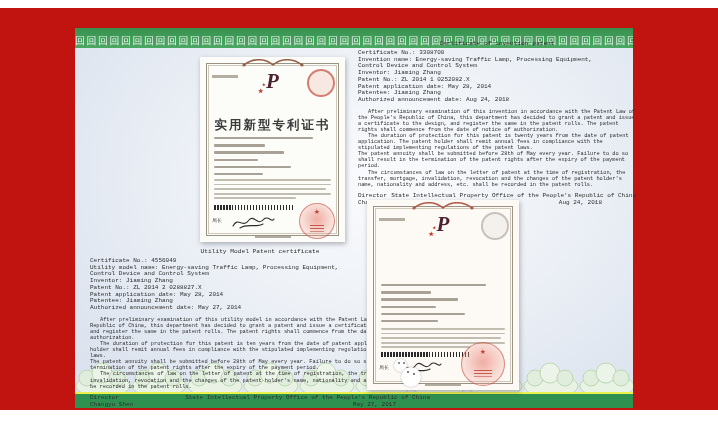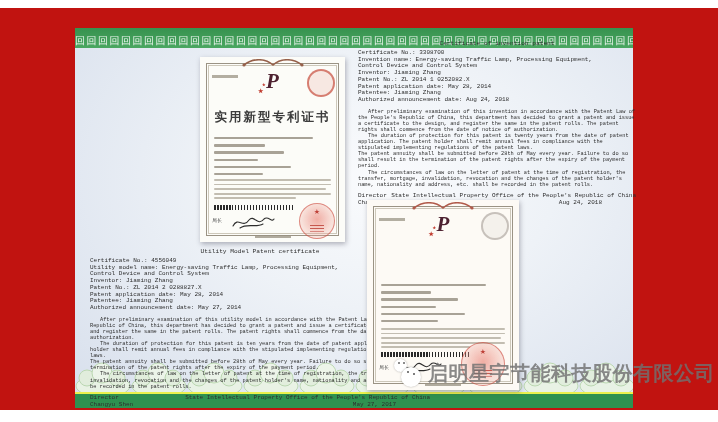--- a/index.html
+++ b/index.html
@@ -42,21 +42,21 @@
   .scroll-svg { position:absolute; top:2px; left:50%; transform:translateX(-50%); }
   .cno-bar { position:absolute; left:12px; top:18px; width:26px; height:2.5px; background:#b3aea1; }
   .logo-p { position:absolute; left:50%; top:12px; transform:translateX(-50%);
             font-family:"Liberation Serif",serif; font-style:italic; font-weight:bold;
             font-size:21px; color:#4d2130; line-height:24px; }
   .logo-p::before { content:"★"; position:absolute; left:-8px; top:10px; font-size:6px; color:#c03a2e; font-style:normal; }
   .logo-p::after  { content:"★"; position:absolute; left:-4px; top:4px;  font-size:4px; color:#c03a2e; font-style:normal; }
   .corner-seal { position:absolute; right:10px; top:12px; width:24px; height:24px; border-radius:50%;
                  border:2px solid rgba(201,90,75,.75); background:rgba(238,196,186,.35); }
   .cert-right .corner-seal { border-color:rgba(160,152,145,.55); background:rgba(226,221,214,.3); }
-  .cert-title { position:absolute; left:0; right:0; top:52px; text-align:center;
+  .cert-title { position:absolute; left:0; right:0; top:60px; text-align:center;
                 font-family:"Liberation Serif",serif; font-size:12.5px; letter-spacing:2px;
                 color:#3c3c3c; font-weight:bold; }
   .cert-right .cert-title { top:58px; letter-spacing:3px; }
   .bars { position:absolute; left:14px; right:14px; }
   .info-bars { top:80px; }
   .cert-right .info-bars { top:84px; }
   .bar { height:2.4px; background:#a8a296; margin-bottom:4.8px; border-radius:1px; }
   .par-bars { top:122px; }
   .cert-right .par-bars { top:128px; }
   .par-bars .bar { height:1.8px; background:#c2bdb1; margin-bottom:2.8px; }
@@ -252,15 +252,14 @@
       </svg>
       <div class="emblem-seal"></div>
       <div class="date-bar"></div>
     </div>
   </div>
 
   <div class="watermark">
     <div class="wm-icon">
         <span class="wm-dots"></span>
       </div>
-    <div class="wm-text">启明星宇节能科技股份有限公司</div>
   </div>
 </div>
 
 </body></html>

